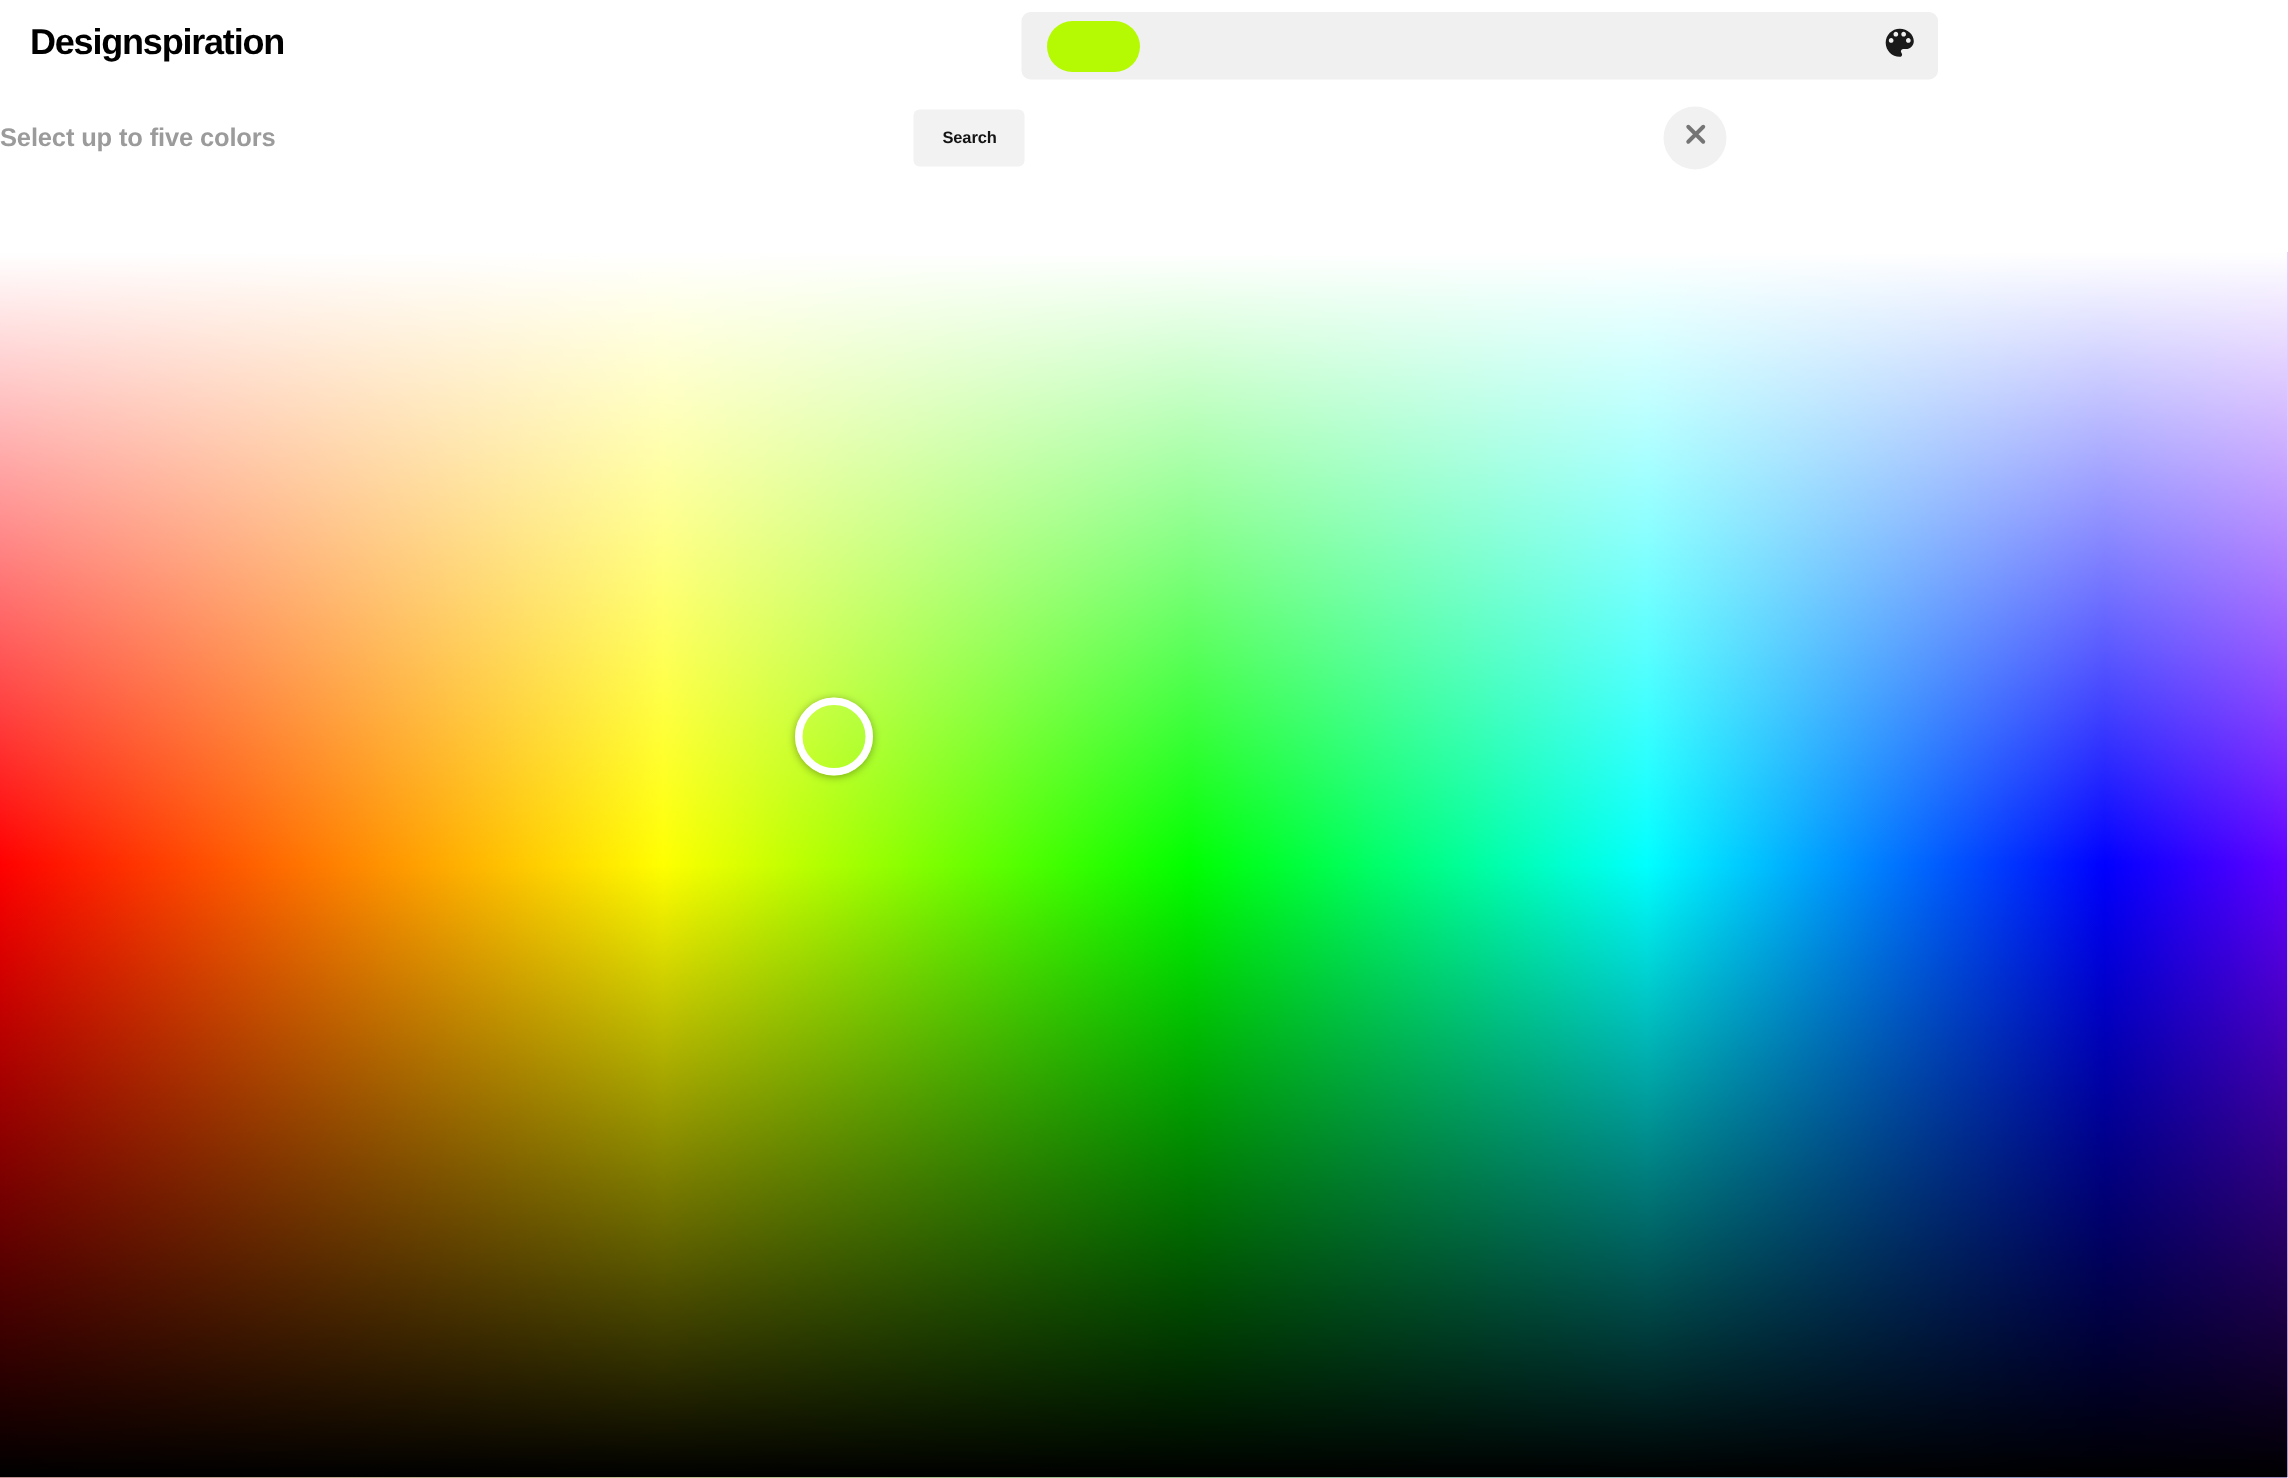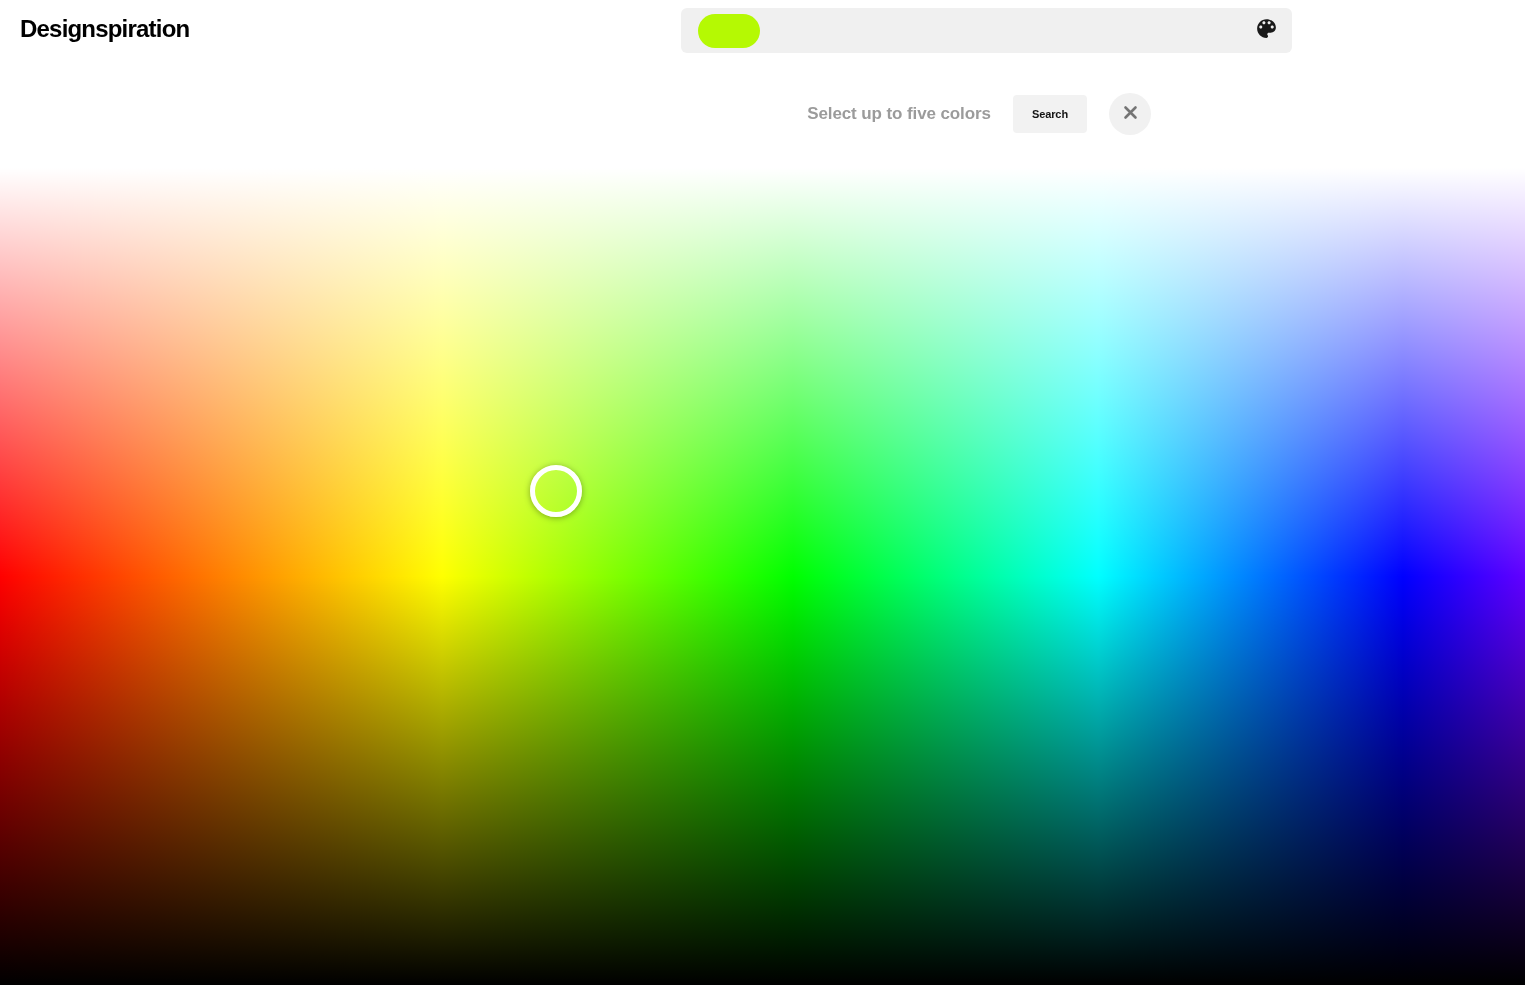--- a/index.html
+++ b/index.html
@@ -48,23 +48,23 @@
   .palette-btn {
     margin-right: 13px;
     width: 26px; height: 26px;
     display: flex; align-items: center; justify-content: center;
     cursor: pointer;
     flex: 0 0 auto;
   }
 
   
   .toolbar {
-    position: absolute; top: 93px; left: 0;
+    position: absolute; top: 71px; left: 0;
     width: 1151px;
-    display: flex; align-items: center; justify-content: flex-end;
+    display: flex; align-items: center; justify-content: space-between;
     gap: 22px;
   }
   .hint {
     font-size: 17px; font-weight: 700;
     color: var(--hint-text-color);
     letter-spacing: -0.1px;
   }
   .search-btn {
     height: 38px;
     padding: 0 19px;

